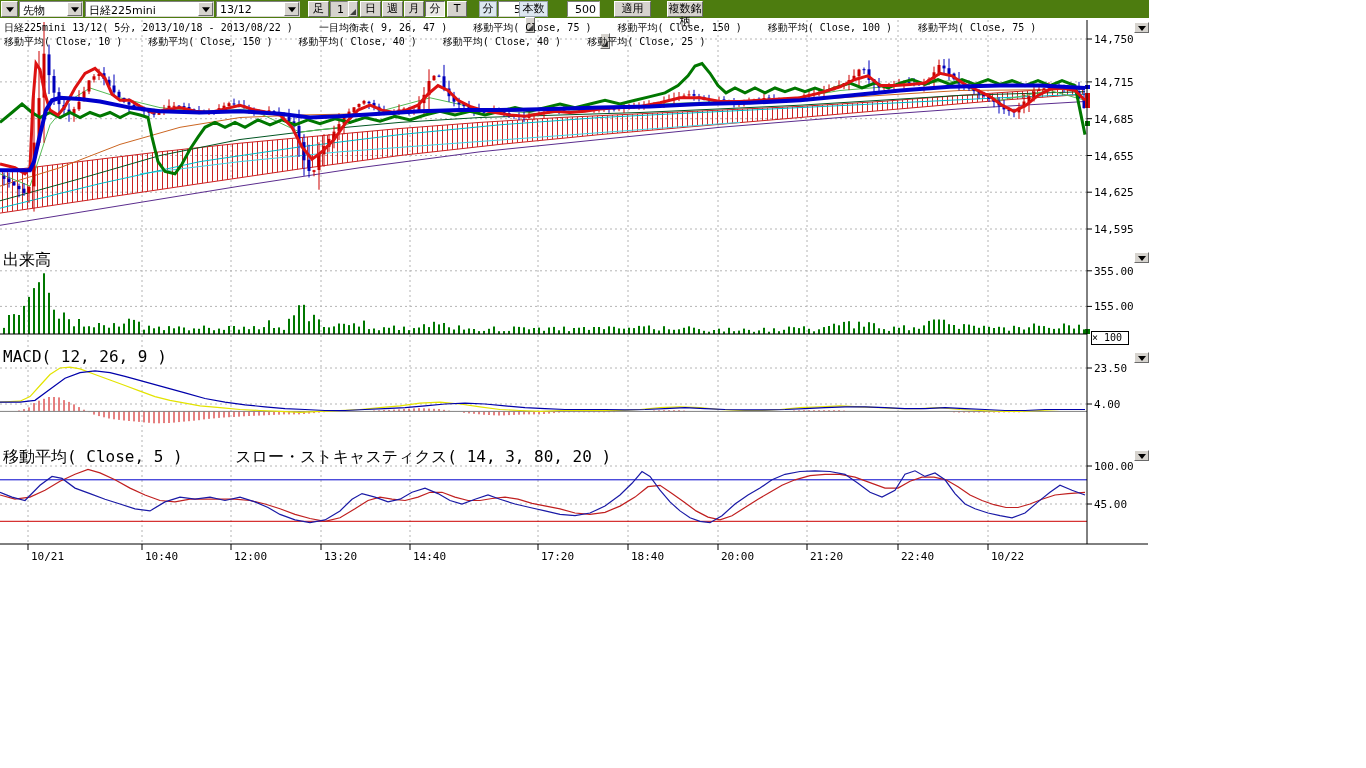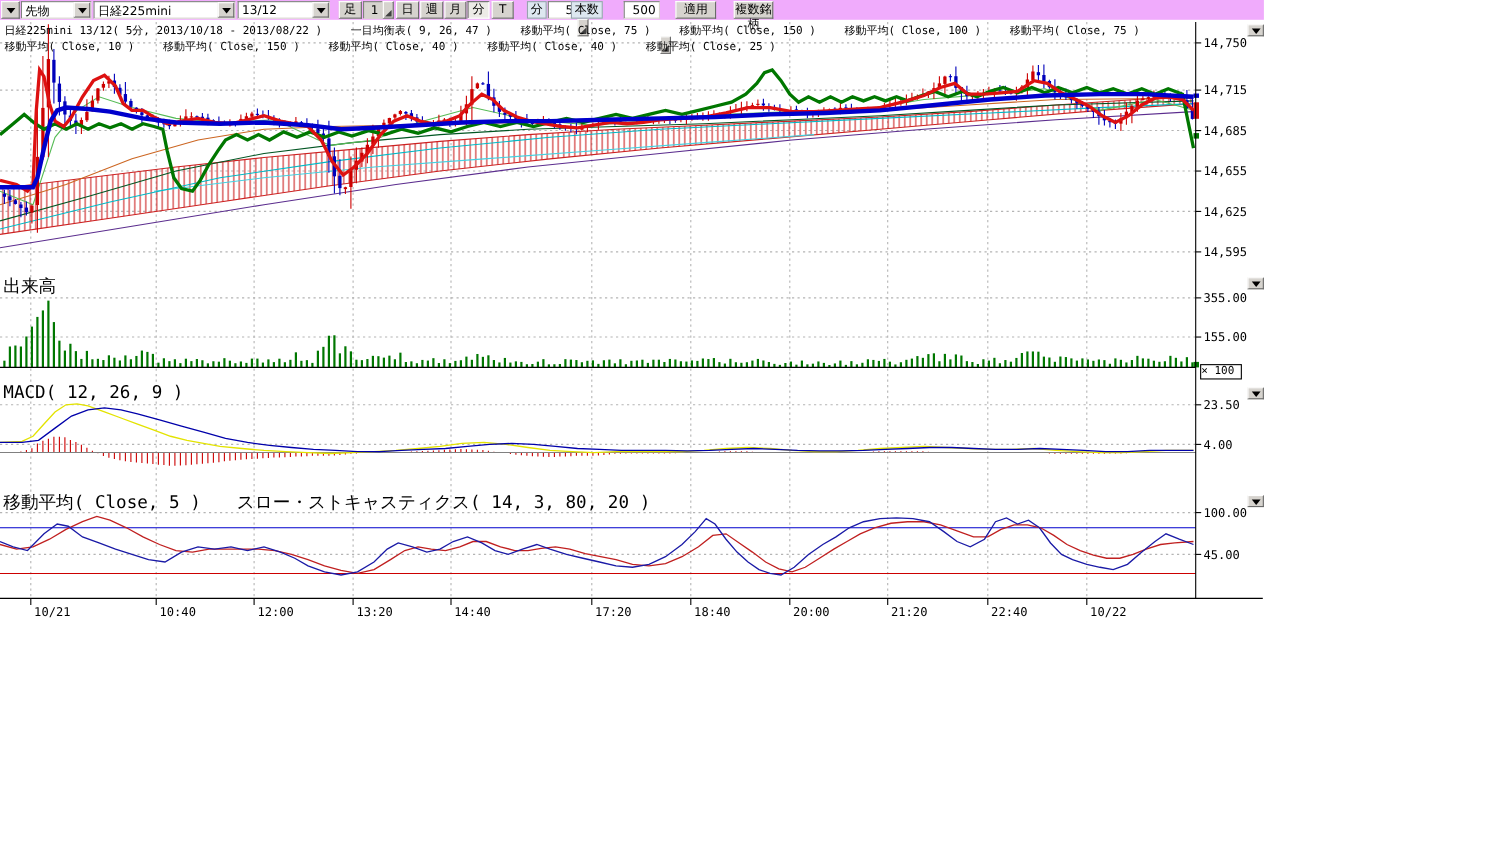--- a/index.html
+++ b/index.html
@@ -1,38 +1,38 @@
 <!DOCTYPE html>
 <html><head>
 <meta charset="utf-8">
 <style>
   *{margin:0;padding:0;box-sizing:border-box}
   html,body{width:1366px;height:768px;background:#fff;overflow:hidden}
   body{position:relative;font-family:"DejaVu Sans Mono","Liberation Mono",monospace;color:#000}
   
-  .toolbar{position:absolute;left:0;top:0;width:1149px;height:18px;background:#f0abfc}
+  .toolbar{position:absolute;left:0;top:0;width:1149px;height:18px;background:#4d7c0f}
   .tb{position:absolute;top:1px;height:16px;font-size:11px;font-family:"DejaVu Sans","Liberation Sans",sans-serif}
   .btn{background:#d6d3ce;border:1px solid;border-color:#fff #6a6a6a #6a6a6a #fff;text-align:center;line-height:13px;cursor:default}
   .btn.pressed{border-color:#6a6a6a #fff #fff #6a6a6a;background:#eceae6}
   .combo{background:#fff;border:1px solid;border-color:#808080 #d6d3ce #d6d3ce #808080;display:flex}
   .combo .txt{flex:1;padding:1px 3px;font-size:11px;white-space:nowrap;overflow:hidden}
   .combo .arr{width:15px;background:#d6d3ce;border:1px solid;border-color:#fff #6a6a6a #6a6a6a #fff;position:relative}
   .tri{position:absolute;left:50%;top:50%;transform:translate(-50%,-35%);width:0;height:0;
        border-left:4px solid transparent;border-right:4px solid transparent;border-top:5px solid #000}
   .field{background:#fff;border:1px solid;border-color:#808080 #d6d3ce #d6d3ce #808080;text-align:right;padding:1px 3px;font-size:11px}
   .field.gray{background:#d6d3ce}
   .spin{background:#d6d3ce;border:1px solid;border-color:#fff #6a6a6a #6a6a6a #fff;position:relative}
   .spin:after{content:'';position:absolute;right:1px;bottom:1px;width:0;height:0;
        border-left:6px solid transparent;border-bottom:6px solid #404040}
   .lbl{background:#dde7f0;border:1px solid #98a2ae;text-align:center;font-size:11px;line-height:13px}
   
   .legend{position:absolute;left:4px;font-size:10px;white-space:nowrap;z-index:3}
   .legend span{margin-right:26px}
   .pane-label{position:absolute;font-size:16px;z-index:3;white-space:nowrap}
-  .pane-label .gap{margin-left:23px}
+  .pane-label .gap{margin-left:43px}
   .pane-dd{position:absolute;left:1134px;width:15px;height:11px;background:#d6d3ce;z-index:4;
        border:1px solid;border-color:#fff #6a6a6a #6a6a6a #fff}
   .pane-dd .tri{transform:translate(-50%,-40%);border-left-width:4px;border-right-width:4px;border-top-width:5px}
   #multiplier{position:absolute;left:1091px;top:331px;width:38px;height:14px;border:1px solid #000;
        font-size:10px;line-height:12px;text-align:left;background:#fff;z-index:3}
   #chart-svg{position:absolute;left:0;top:0;z-index:1}
 </style>
 </head>
 <body>
 

